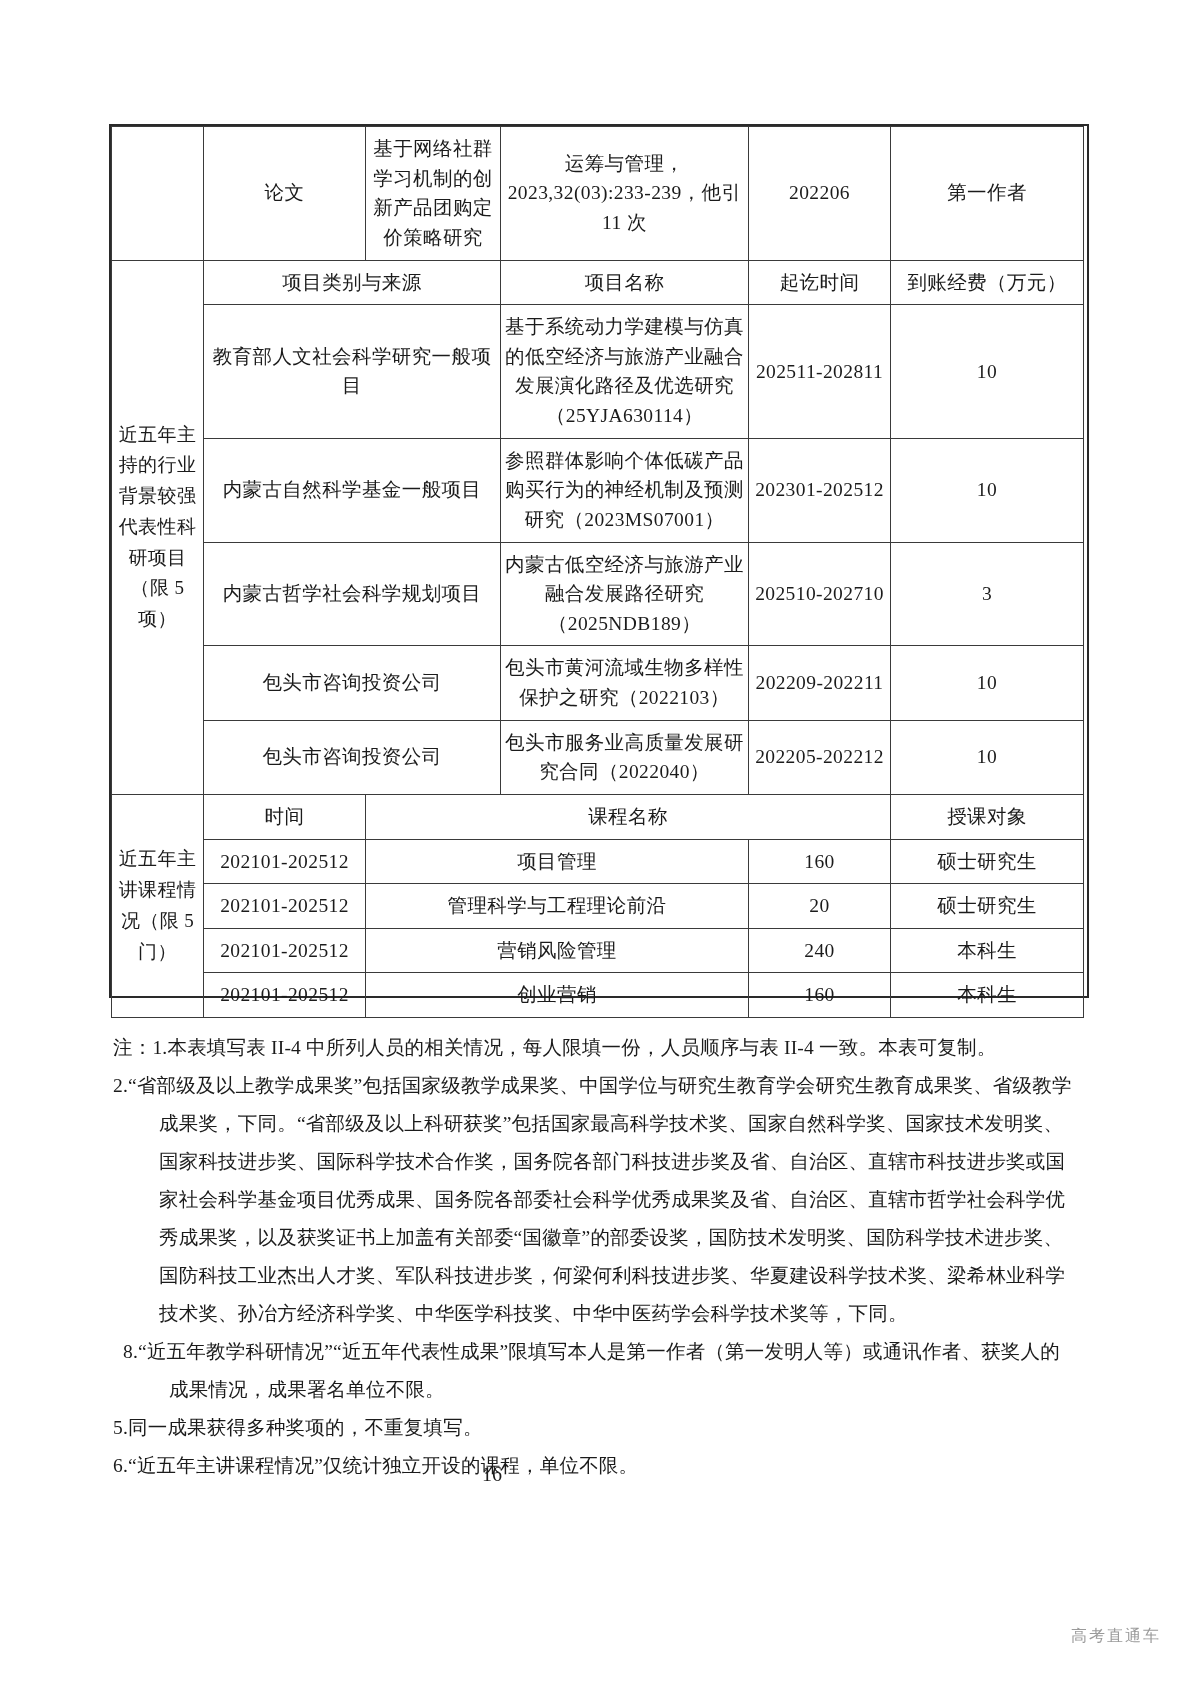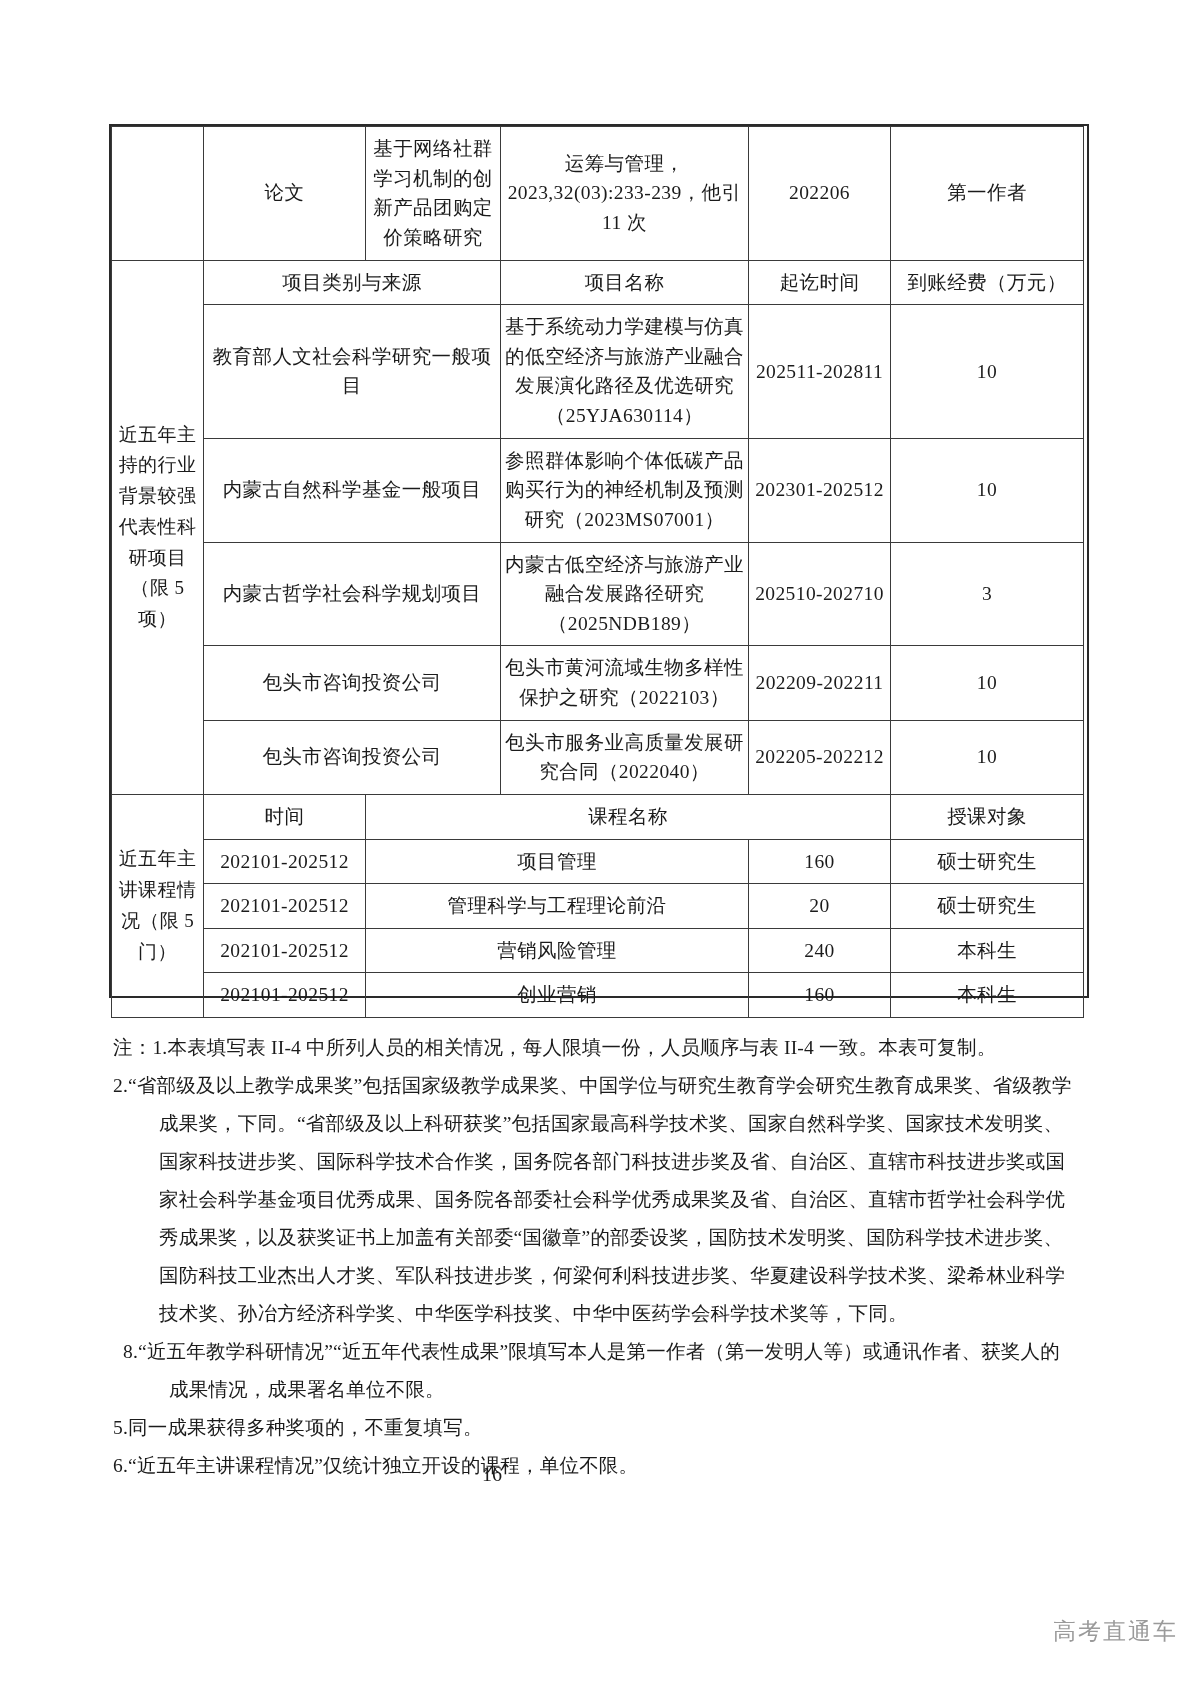--- a/index.html
+++ b/index.html
@@ -100,24 +100,24 @@
     top: 1463px;
     width: 984px;
     text-align: center;
     font-size: 20px;
     color: #1b1b1b;
   }
 
   
   .watermark {
     position: absolute;
-    right: 12px;
+    right: 29px;
     bottom: 36px;
     font-family: Liberation Serif, serif;
-    font-size: 23px;
+    font-size: 16px;
     color: #9a9a9a;
     letter-spacing: 2px;
   }
 </style>
 </head>
 <body>
 
 <div class="page">
 
   <div class="outer-frame"></div>

